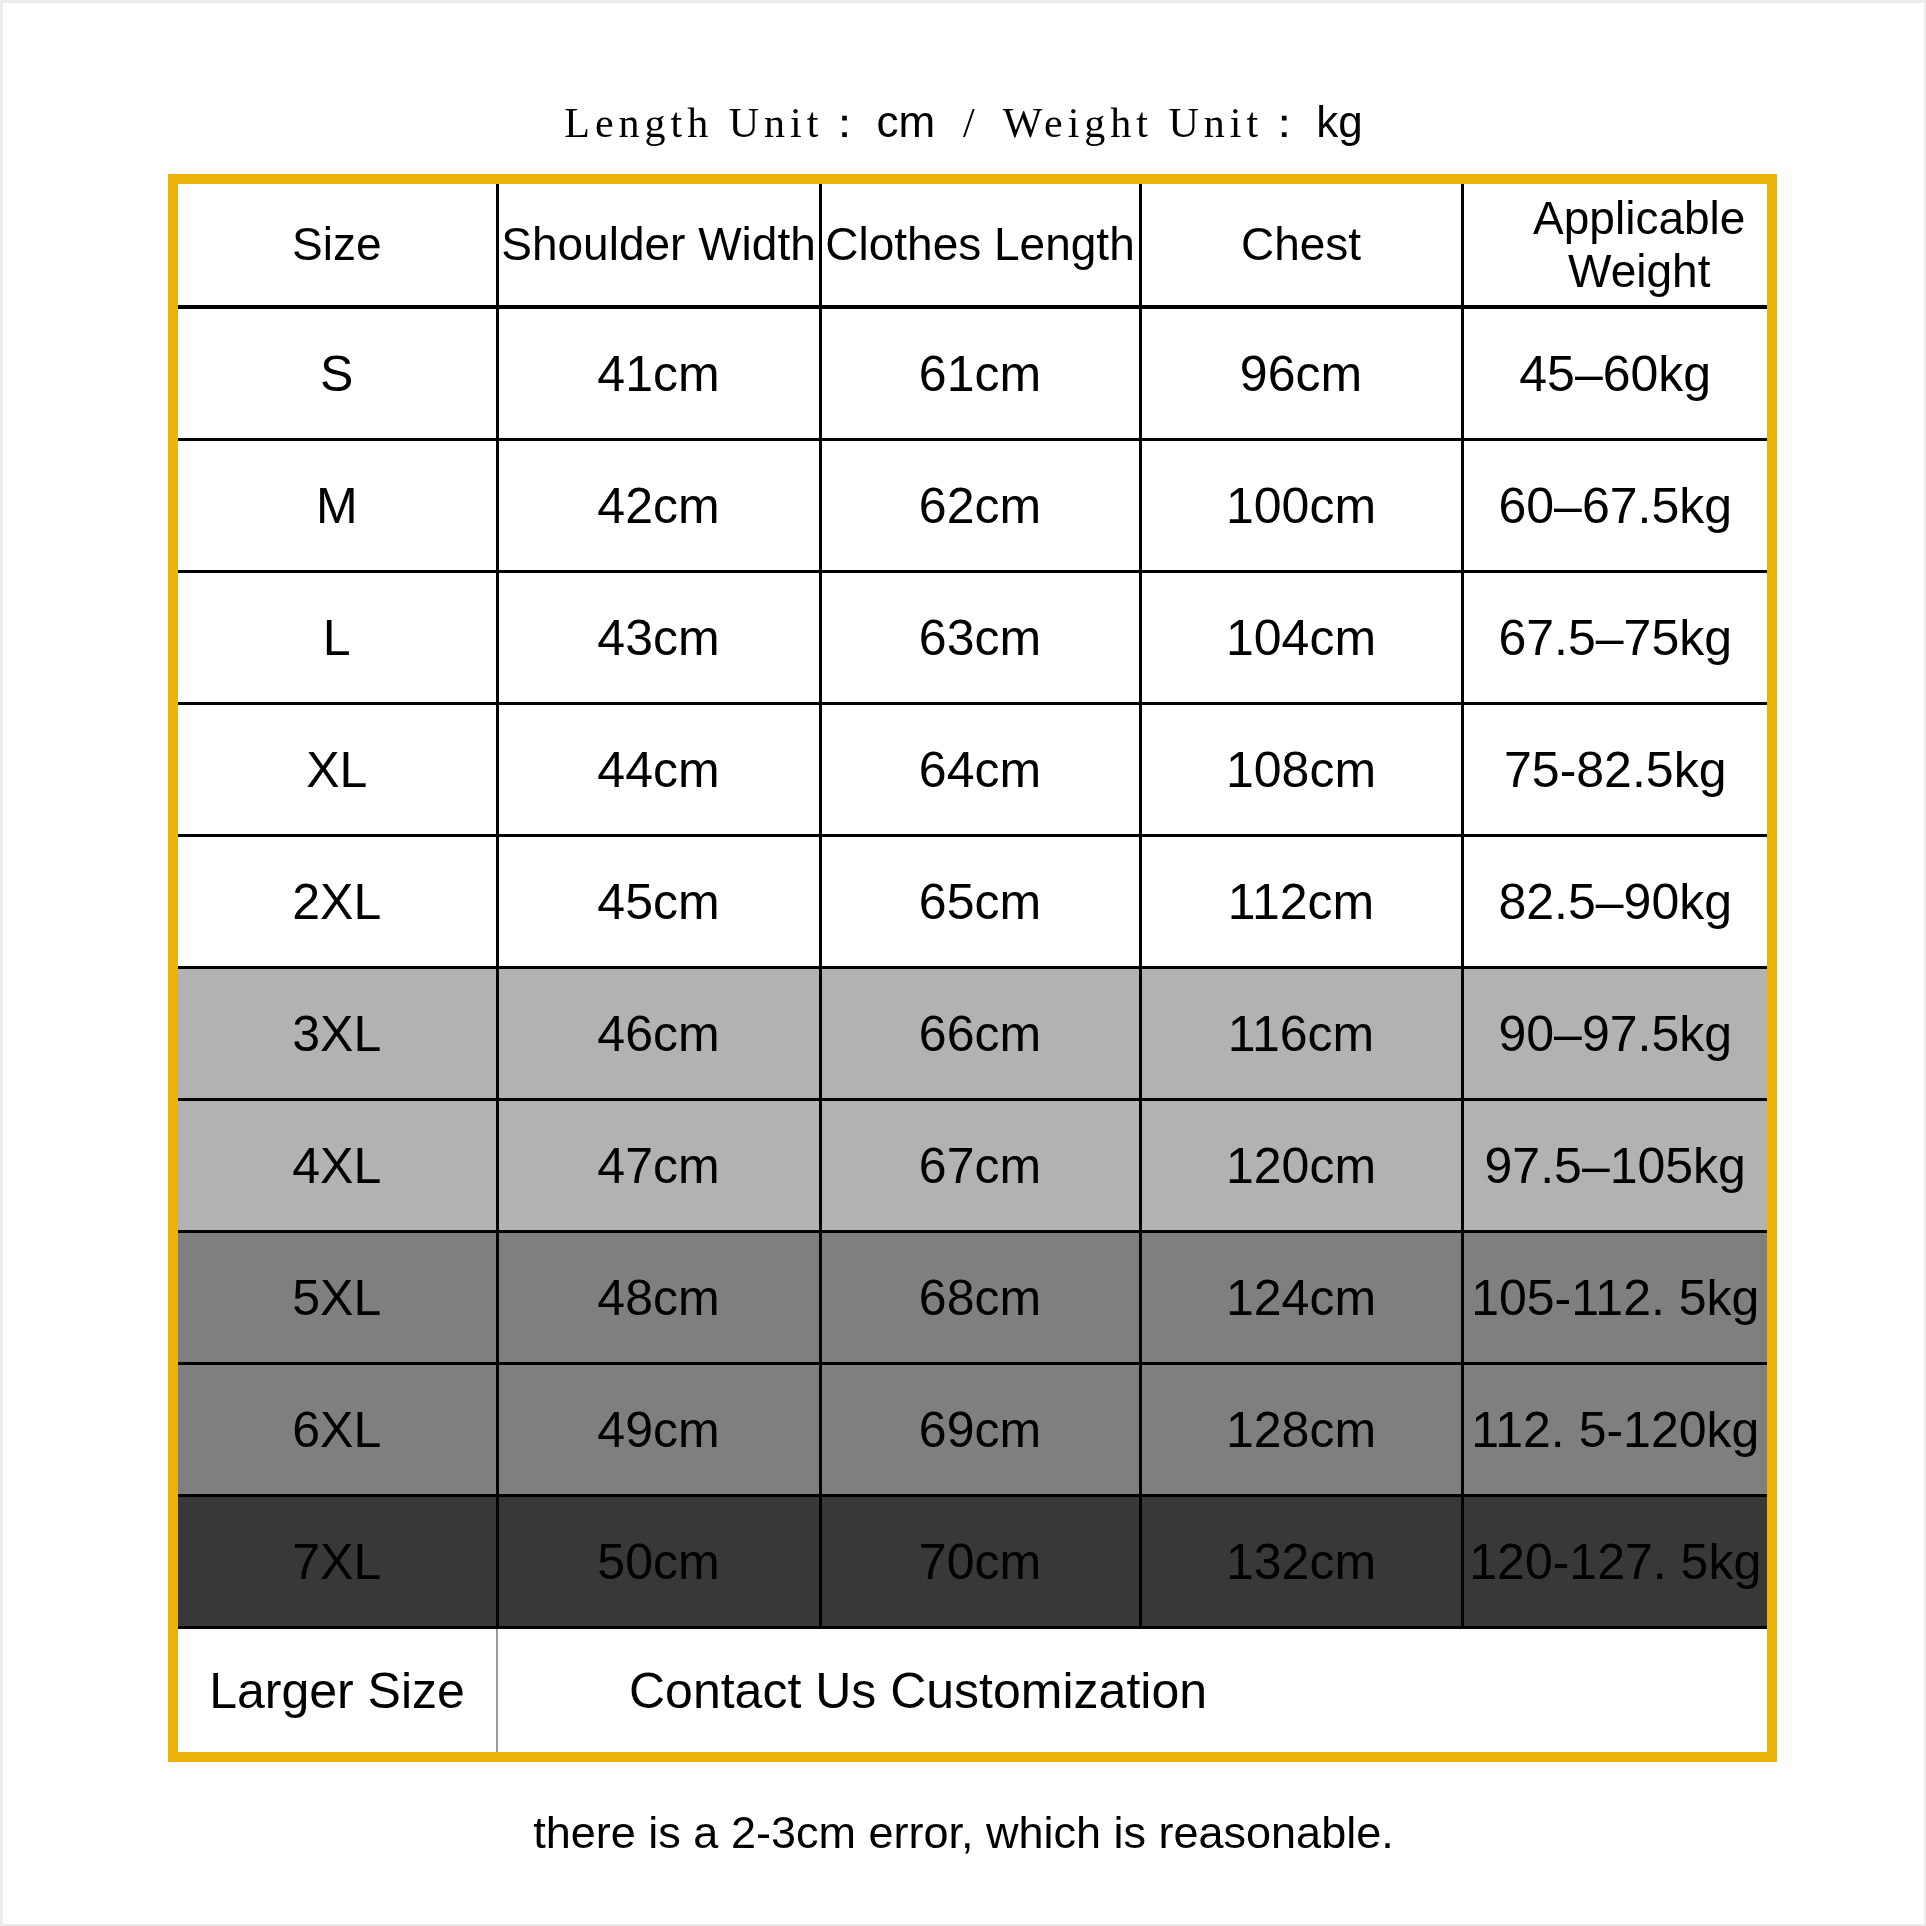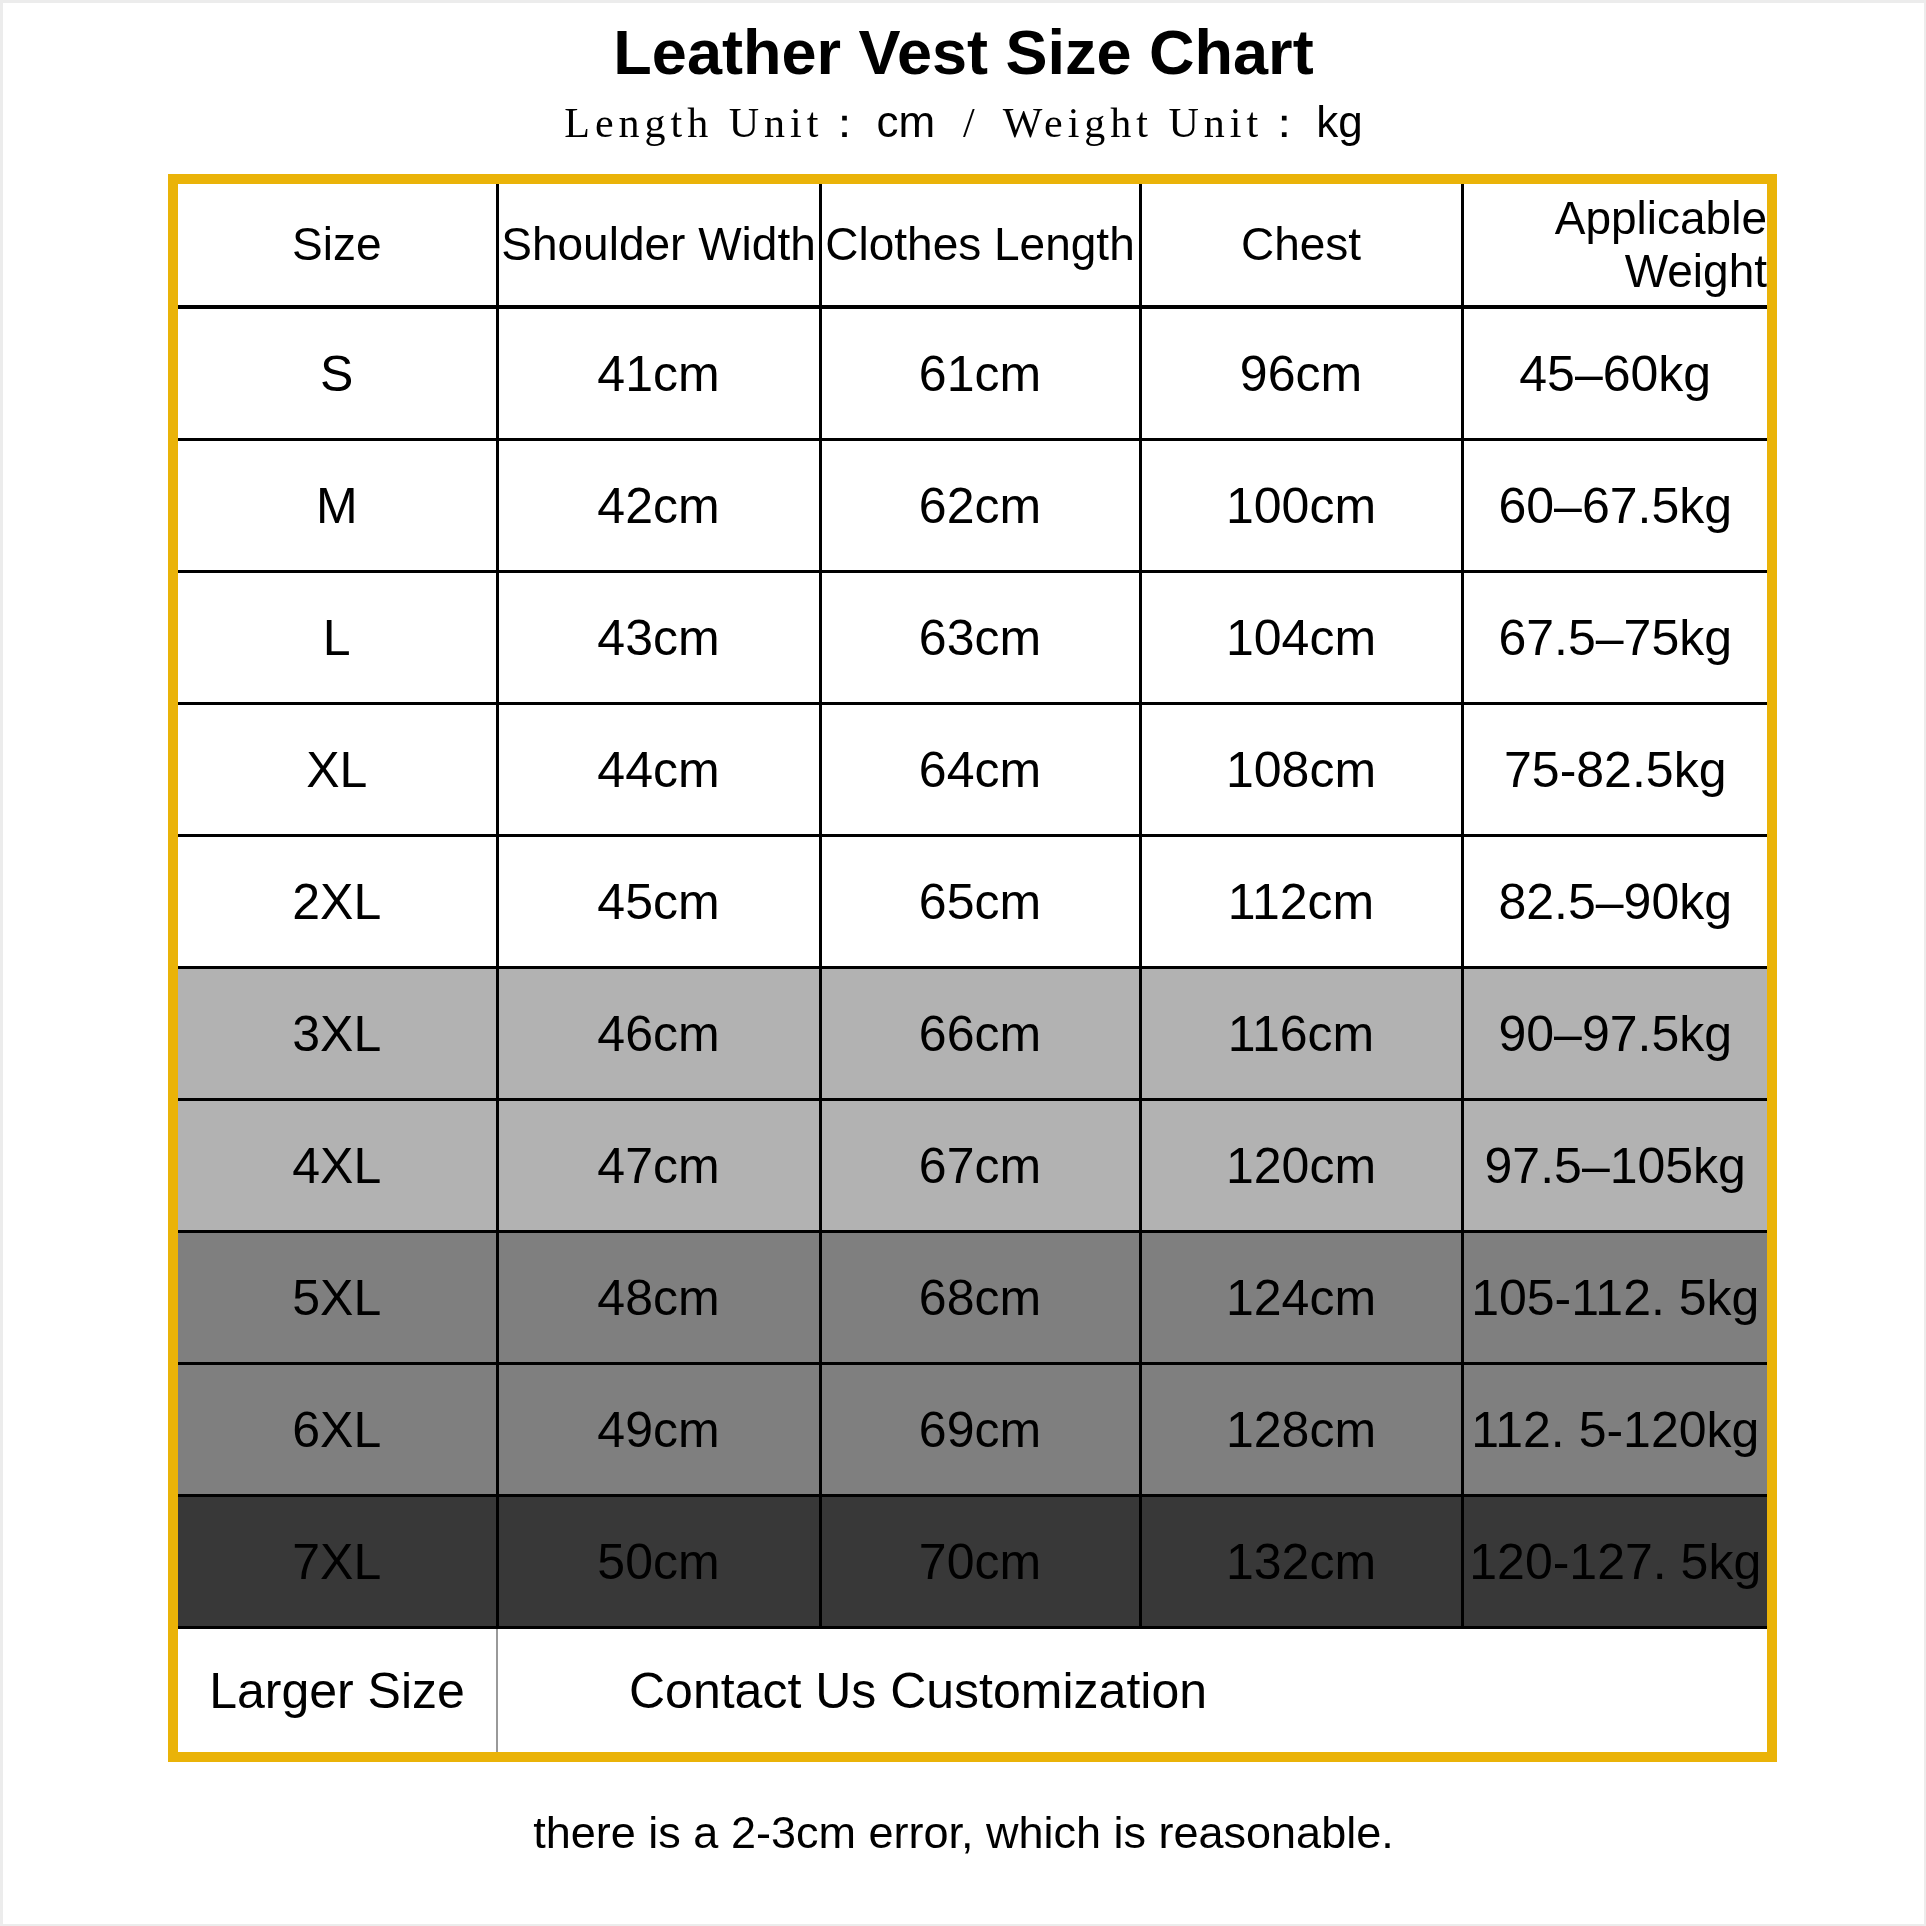--- a/index.html
+++ b/index.html
@@ -75,21 +75,21 @@
     overflow: hidden;
   }
   .size-table thead th {
     height: 121px;
     font-size: 46px;
     font-weight: normal;
     line-height: 1.15;
     border-bottom: 4px solid #000000;
   }
   .size-table thead th.th-weight {
-    text-align: right;
+    text-align: center;
     padding-left: 48px;
   }
   .size-table tbody td {
     height: 129px;
     font-size: 50px;
   }
   tr.row-light td { background: #b2b2b2; }
   tr.row-mid   td { background: #7f7f7f; }
   tr.row-dark  td { background: #383838; color: #000000; }
   tr.row-larger td {
@@ -113,21 +113,20 @@
     font-size: 45px;
     line-height: 54px;
   }
 </style>
 </head>
 <body>
 
 <div class="page">
   <div class="frame"></div>
 
-  <h1 class="title">Leather Vest Size Chart</h1>
 
   <div class="subtitle">
     <span class="serif">Length Unit：</span><span class="unit">cm</span><span class="sep">/</span><span class="serif">Weight Unit：</span><span class="unit">kg</span>
   </div>
 
   <table class="size-table">
     <colgroup>
       <col style="width:324px">
         <col style="width:323px">
         <col style="width:320px">

